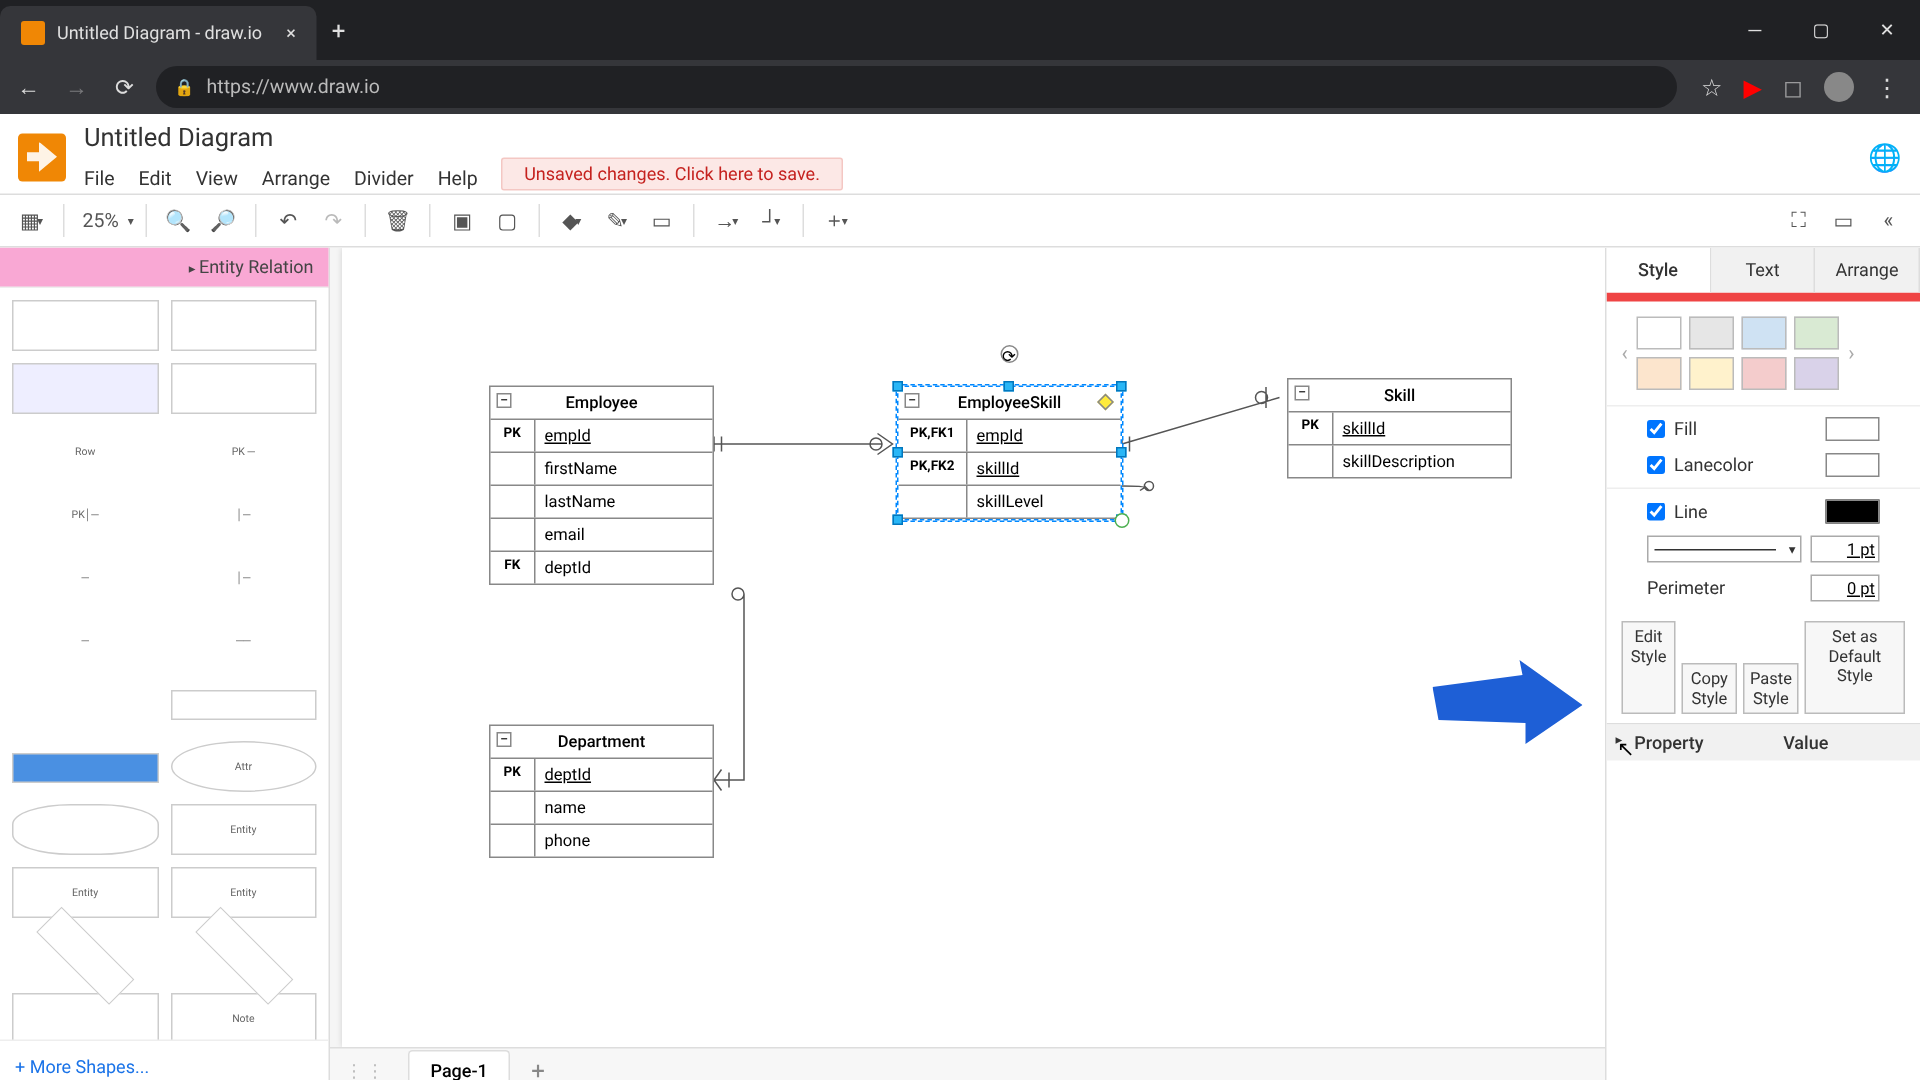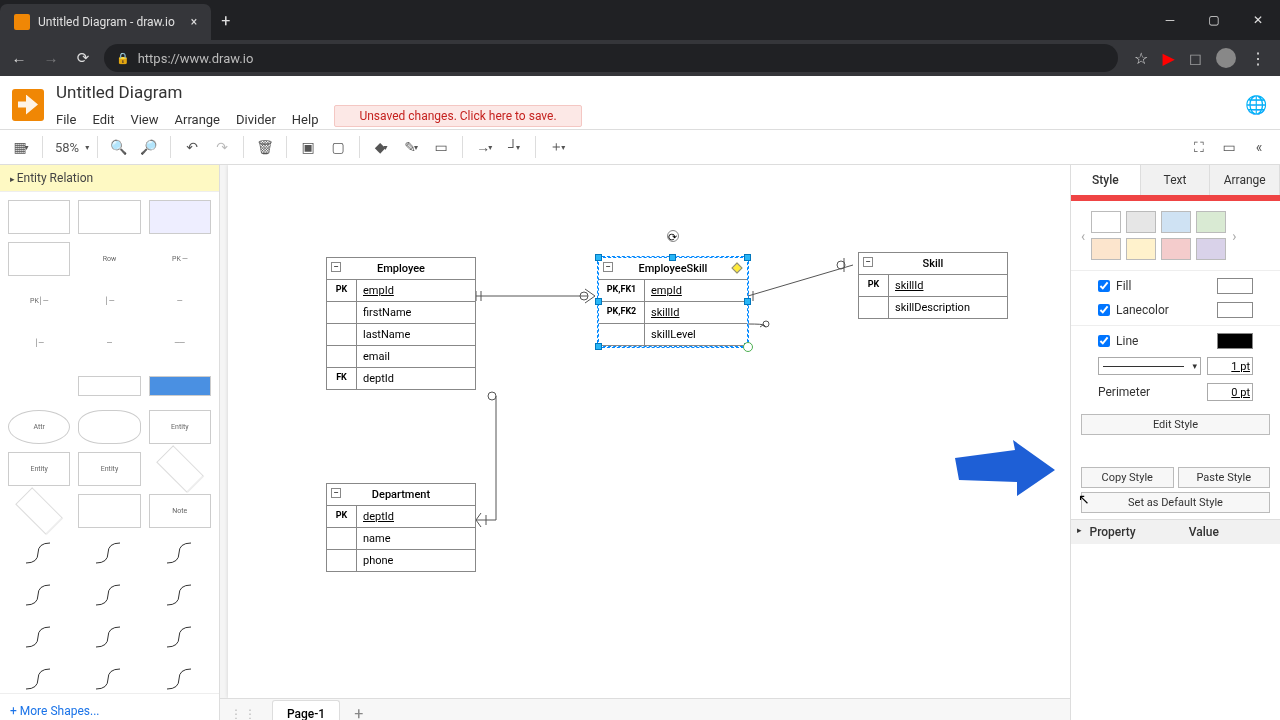--- a/index.html
+++ b/index.html
@@ -18,35 +18,35 @@
 .right-icons { display: flex; gap: 14px; align-items: center; padding: 0 6px; }
 .avatar { width: 20px; height: 20px; border-radius: 50%; background: #888; }
 
 .app { display: flex; flex-direction: column; height: calc(720px - 32px - 36px); background: #fff; }
 .apptop { display: flex; align-items: center; padding: 6px 12px 2px; gap: 12px; }
 .logo { width: 32px; height: 32px; background: #f08705; border-radius: 3px; position: relative; }
 .logo::after { content: ""; position: absolute; inset: 6px; background: #fff; clip-path: polygon(0 35%, 40% 35%, 40% 0, 100% 50%, 40% 100%, 40% 65%, 0 65%); opacity: 0.9; }
 .titleblock .title { font-size: 17px; color: #333; }
 .menubar { display: flex; gap: 16px; font-size: 13px; color: #333; margin-top: 3px; align-items: flex-end; }
 .menubar span { cursor: pointer; }
-.unsaved { background: #fce8e6; color: #c5221f; border: 1px solid #f4c7c3; padding: 3px 24px; font-size: 12px; border-radius: 2px; cursor: pointer; }
+.unsaved { background: #fce8e6; color: #c5221f; border: 1px solid #f4c7c3; padding: 3px 14px; font-size: 12px; border-radius: 2px; cursor: pointer; }
 .globe { margin-left: auto; color: #888; font-size: 18px; cursor: pointer; }
 
 .toolbar { height: 36px; border-top: 1px solid #ddd; border-bottom: 1px solid #ddd; display: flex; align-items: center; padding: 0 8px; gap: 4px; color: #555; font-size: 14px; }
 .toolbar .tbtn { width: 26px; height: 26px; display: flex; align-items: center; justify-content: center; cursor: pointer; border-radius: 2px; }
 .toolbar .sep { width: 1px; height: 22px; background: #ddd; margin: 0 4px; }
 .toolbar .caret { font-size: 8px; margin-left: -2px; }
 .zoom { font-size: 13px; padding: 0 4px; }
 .rightctl { margin-left: auto; display: flex; gap: 4px; }
 
 .main { flex: 1; display: flex; overflow: hidden; }
 .sidebar { width: 220px; border-right: 1px solid #ddd; display: flex; flex-direction: column; }
-.sb-head { padding: 6px 10px; font-size: 12px; color: #444; background: #fef9c3; border-bottom: 1px solid #eee; }
+.sb-head { padding: 6px 10px; font-size: 12px; color: #444; background: #f9a8d4; border-bottom: 1px solid #eee; text-align: right; }
 .sb-head::before { content: "▸ "; font-size: 9px; }
-.shapes { flex: 1; overflow-y: auto; padding: 8px; display: grid; grid-template-columns: repeat(3, 1fr); gap: 8px; }
+.shapes { flex: 1; overflow-y: auto; padding: 8px; display: grid; grid-template-columns: repeat(2, 1fr); gap: 8px; }
 .shape { height: 34px; border: 1px solid #ccc; background: #fff; display: flex; align-items: center; justify-content: center; font-size: 7px; color: #666; cursor: grab; }
 .shape.noborder { border: none; }
 .more { padding: 10px; font-size: 12px; color: #1a73e8; border-top: 1px solid #eee; cursor: pointer; }
 .more::before { content: "+ "; }
 
 .canvas-wrap { flex: 1; position: relative; background: #f5f5f5; overflow: hidden; }
 .canvas { position: absolute; left: 8px; top: 0; right: 0; bottom: 30px; background: #fff; box-shadow: 0 0 4px rgba(0,0,0,0.15); }
 .entity { position: absolute; border: 1px solid #888; background: #fff; font-size: 11px; }
 .entity .hdr { text-align: center; padding: 4px; border-bottom: 1px solid #888; font-weight: 500; position: relative; }
 .entity .hdr .fold { position: absolute; left: 4px; top: 4px; width: 10px; height: 10px; border: 1px solid #888; font-size: 8px; line-height: 8px; text-align: center; }
@@ -80,21 +80,21 @@
 .prow { display: flex; align-items: center; padding: 4px 17px; gap: 6px; }
 .prow label { flex: 1; }
 .cbox { width: 12px; height: 12px; }
 .colorbox { width: 36px; height: 16px; border: 1px solid #888; cursor: pointer; }
 .spin { width: 46px; height: 18px; border: 1px solid #aaa; font-size: 11px; text-align: right; padding: 0 2px; text-decoration: underline; }
 .linestyle { flex: 1; height: 18px; border: 1px solid #aaa; display: flex; align-items: center; padding: 0 4px; cursor: pointer; position: relative; }
 .linestyle::after { content: "▾"; position: absolute; right: 3px; font-size: 9px; }
 .linestyle .l { flex: 1; height: 1px; background: #333; margin-right: 12px; }
 .checks { display: grid; grid-template-columns: 1fr 1fr; padding: 6px 10px; gap: 4px 8px; }
 .checks .c { display: flex; align-items: center; gap: 5px; }
-.btns { padding: 6px 10px; display: flex; flex-direction: column; gap: 4px; }
+.btns { padding: 6px 10px; display: flex; flex-direction: row; gap: 4px; }
 .btn { border: 1px solid #bbb; background: #f7f7f7; padding: 3px; text-align: center; cursor: pointer; font-size: 11px; }
 .btnrow { display: flex; gap: 4px; }
 .btnrow .btn { flex: 1; margin-top: 28px; }
 .proptable { border-top: 1px solid #ddd; }
 .proptable .h { display: flex; background: #f1f1f1; font-weight: 500; }
 .proptable .h div { flex: 1; padding: 5px 8px; }
 .proptable .h::before { content: "▸"; font-size: 9px; padding: 5px 0 5px 6px; }
 
 .arrow { position: absolute; left: 955px; top: 440px; color: #1e5fd6; pointer-events: none; }
 .cursor { position: absolute; left: 1078px; top: 491px; font-size: 14px; pointer-events: none; }
@@ -148,21 +148,21 @@
         <span>Help</span>
         <span class="unsaved">Unsaved changes. Click here to save.</span>
       </div>
     </div>
     <div class="globe">🌐</div>
   </div>
 
   <div class="toolbar">
     <div class="tbtn">▦<span class="caret">▾</span></div>
     <div class="sep"></div>
-    <div class="zoom">58%</div>
+    <div class="zoom">25%</div>
       <span class="caret">▾</span>
     <div class="sep"></div>
     <div class="tbtn">🔍</div>
     <div class="tbtn">🔎</div>
     <div class="sep"></div>
     <div class="tbtn">↶</div>
     <div class="tbtn" style="opacity:.4">↷</div>
     <div class="sep"></div>
     <div class="tbtn">🗑</div>
     <div class="sep"></div>

